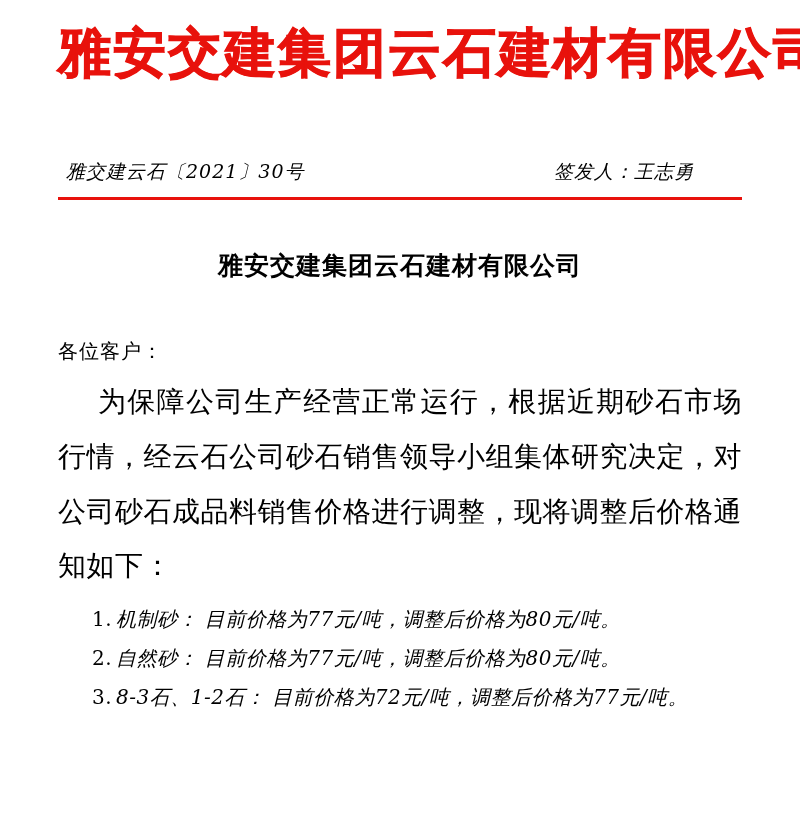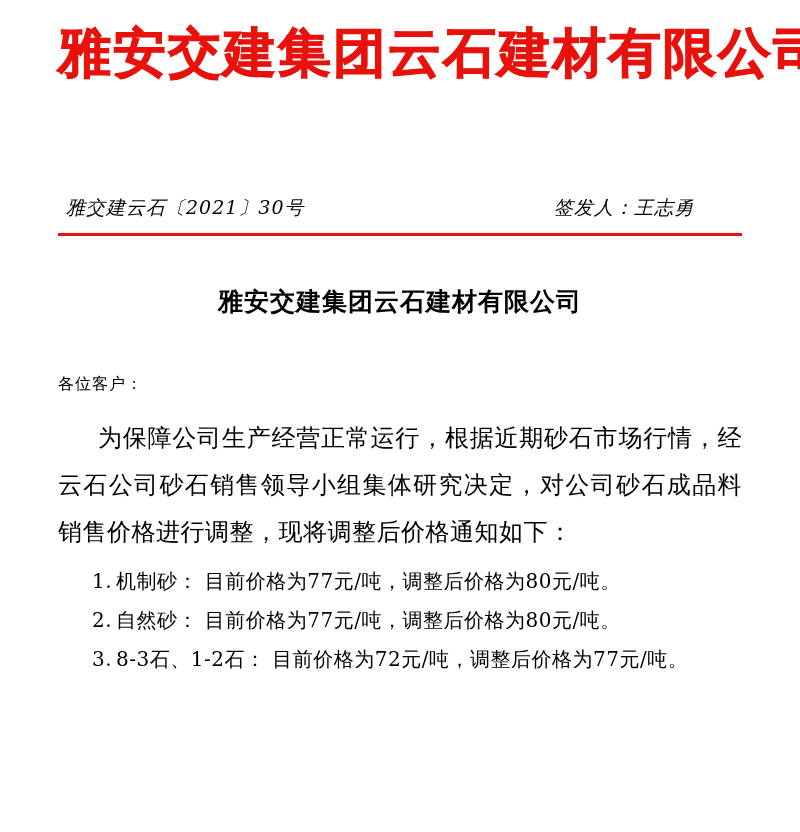--- a/index.html
+++ b/index.html
@@ -44,45 +44,44 @@
     font-style: italic;
     font-family: "DejaVu Serif", "Liberation Serif", serif;
   }
   .docnum-left {
     padding-left: 8px;
     letter-spacing: 1px;
   }
   .docnum-right {
     padding-right: 48px;
     letter-spacing: 1px;
-    margin-top: 36px;
   }
   .redline {
     margin-top: 12px;
     height: 3px;
     background: #e8120c;
     width: 100%;
   }
   
   .doc-title {
     margin-top: 46px;
     text-align: center;
     font-weight: bold;
     font-size: 25px;
     line-height: 1.62;
     letter-spacing: 1px;
   }
   .salutation {
     margin-top: 52px;
-    font-size: 16px;
+    font-size: 20px;
     letter-spacing: 1px;
   }
   .para {
-    margin-top: 20px;
-    font-size: 24px;
+    margin-top: 10px;
+    font-size: 28px;
     line-height: 1.95;
     text-align: justify;
     text-justify: inter-ideograph;
     text-indent: 40px;
     letter-spacing: 0.5px;
   }
   .list {
     margin: 6px 0 0 0;
     padding: 0;
     list-style: none;
@@ -99,20 +98,21 @@
     width: 58px;
     flex: 0 0 58px;
     padding-left: 34px;
     box-sizing: border-box;
   }
   .list-text {
     flex: 1 1 auto;
   }
   .item-label {
     display: inline;
+    font-style: italic;
   }
 </style>
 </head>
 <body>
 
 <div class="page">
 
   <div class="masthead">雅安交建集团云石建材有限公司</div>
 
   <div class="docnum-row">

